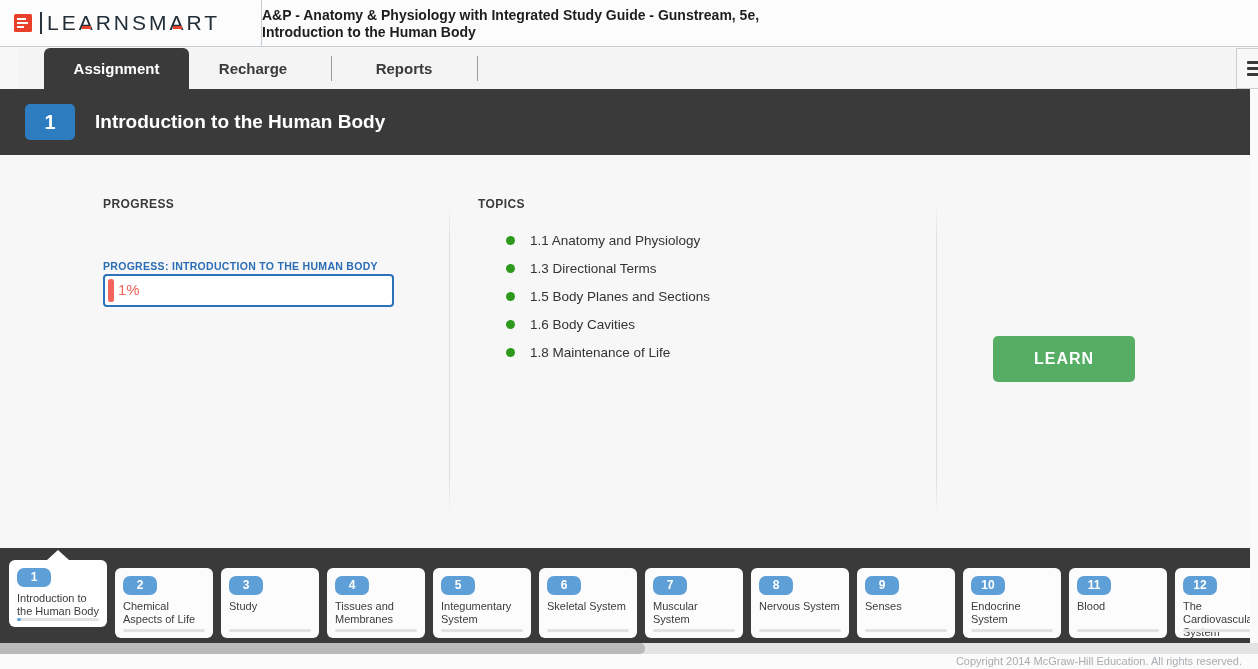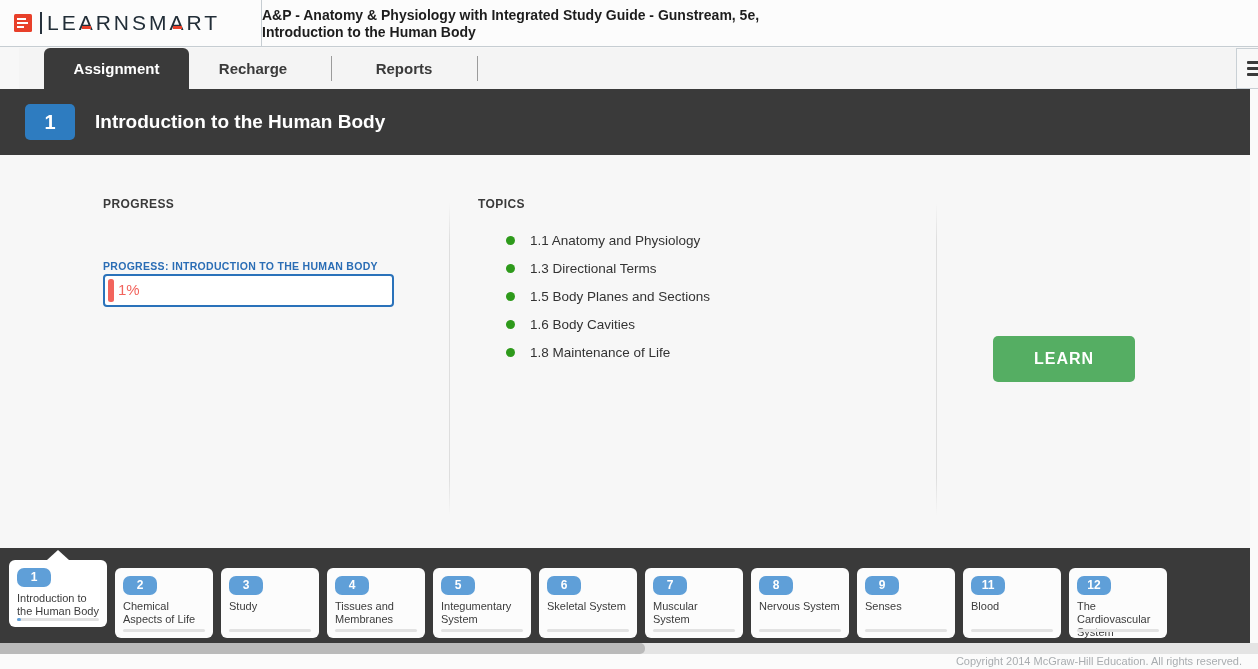--- a/index.html
+++ b/index.html
@@ -243,20 +243,27 @@
       </div>
 
       <div class="chapter-card">
         <span class="card-badge">9</span>
         <div class="card-title">Senses</div>
         <div class="card-progress">
           <div class="card-progress-fill" style="width: 0%;"></div>
         </div>
       </div>
 
+      <div class="chapter-card">
+        <span class="card-badge">10</span>
+        <div class="card-title">Endocrine System</div>
+        <div class="card-progress">
+          <div class="card-progress-fill" style="width: 0%;"></div>
+        </div>
+      </div>
 
       <div class="chapter-card">
         <span class="card-badge">11</span>
         <div class="card-title">Blood</div>
         <div class="card-progress">
           <div class="card-progress-fill" style="width: 0%;"></div>
         </div>
       </div>
 
       <div class="chapter-card">

